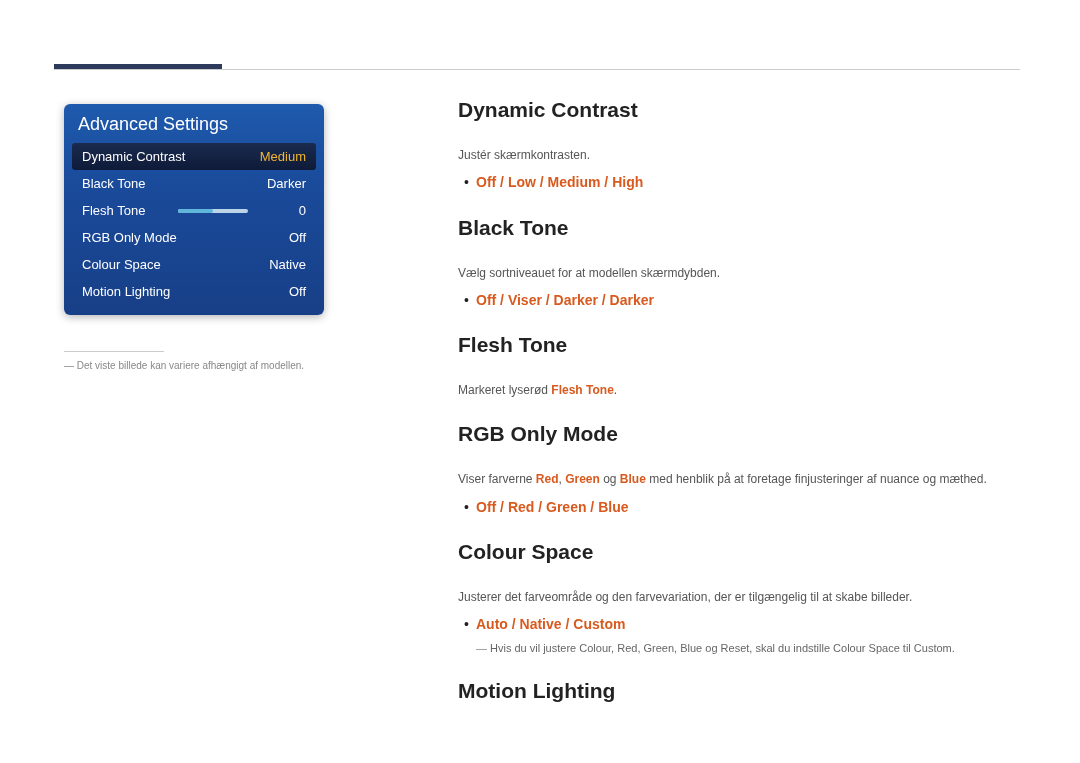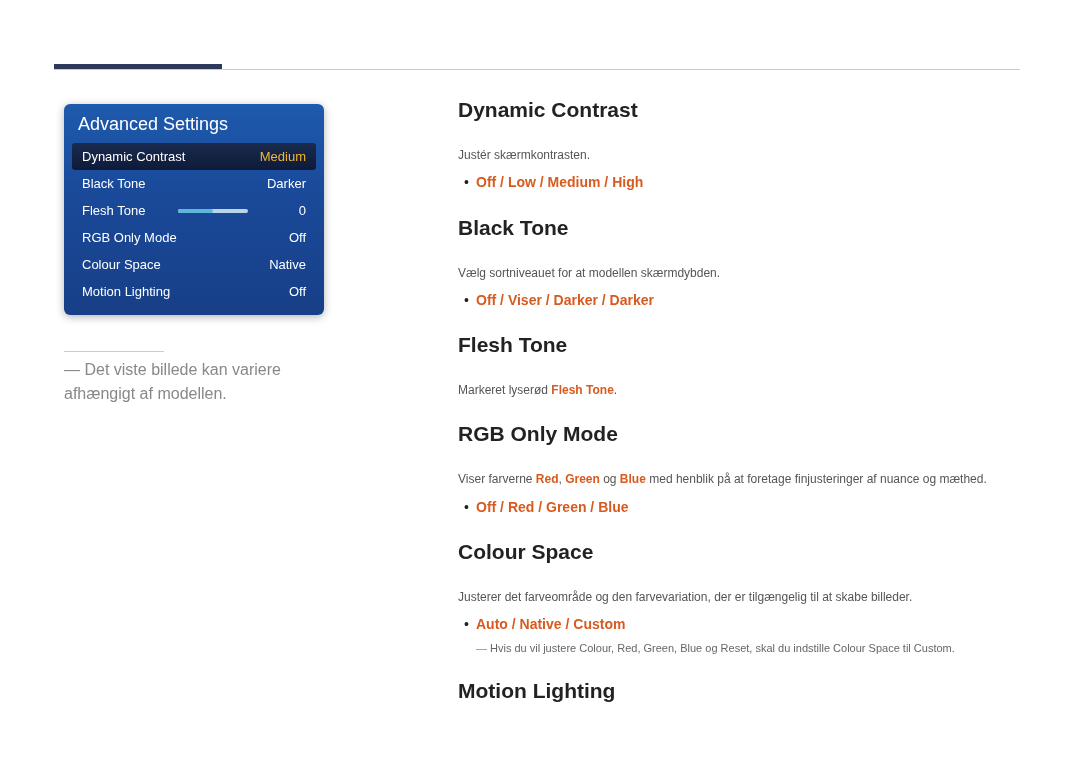--- a/index.html
+++ b/index.html
@@ -81,21 +81,21 @@
     background: #5fb6d8;
     border-radius: 2px;
   }
   .hr-small {
     border: none;
     border-top: 1px solid #ccc;
     width: 100px;
     margin: 36px 0 6px 0;
   }
   .footnote-left {
-    font-size: 16px;
+    font-size: 10px;
     color: #888;
     line-height: 1.5;
   }
   .footnote-left::before {
     content: "― ";
     color: #888;
   }
 
   .right-col {
     position: absolute;

